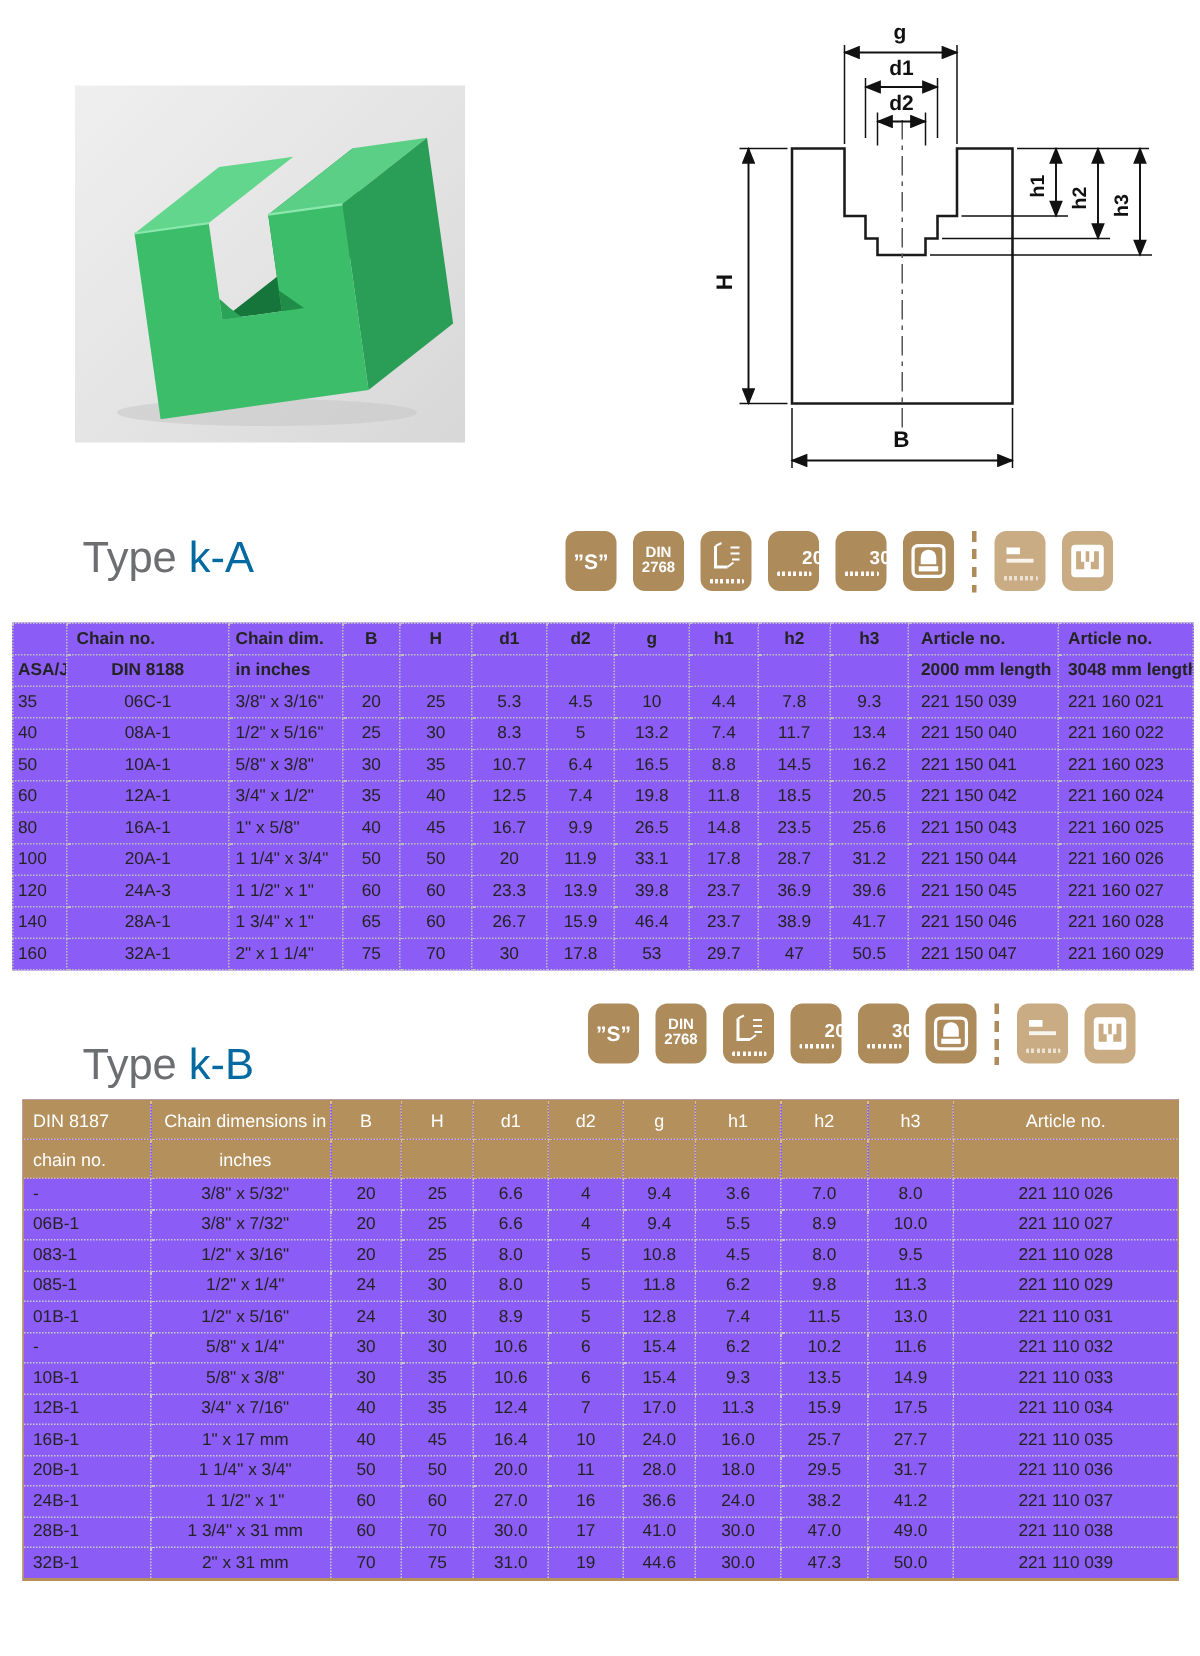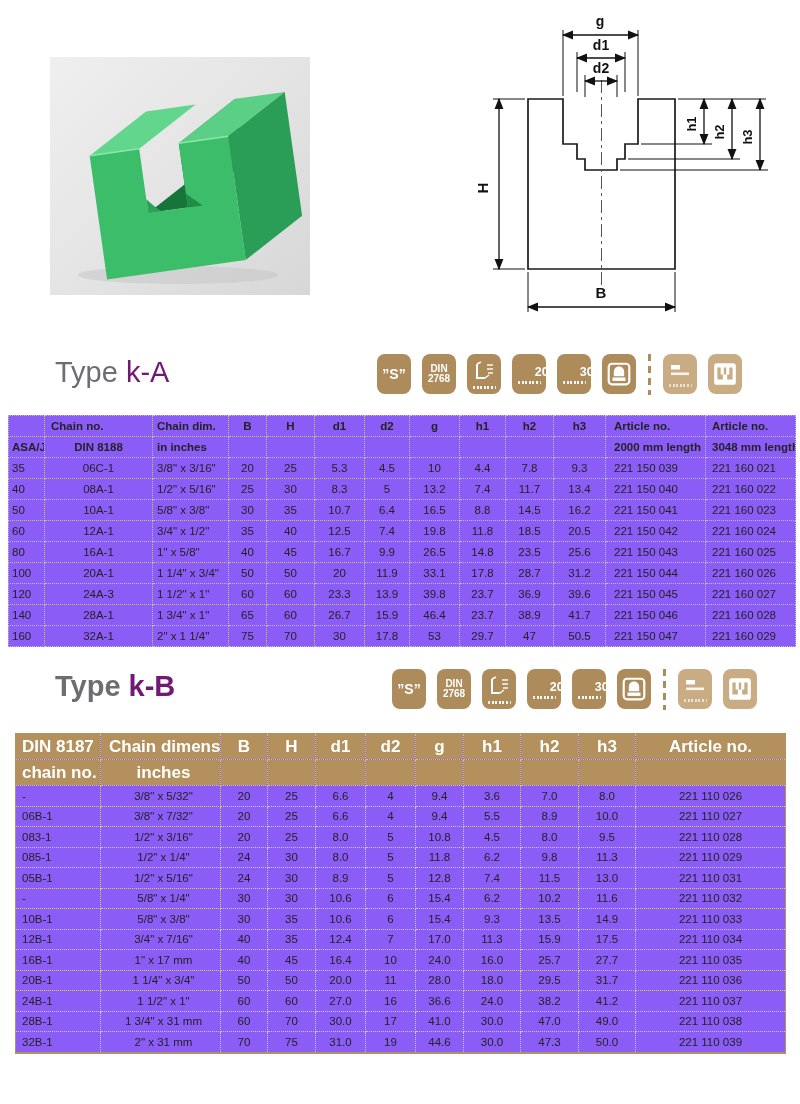--- a/index.html
+++ b/index.html
@@ -10,22 +10,22 @@
   .photo{position:absolute;left:50px;top:57px;width:260px;height:238px;
          background:linear-gradient(135deg,#efefef 0%,#e3e3e3 55%,#d7d7d7 100%);}
   .photo svg{display:block;}
 
   
   .diagram{position:absolute;left:450px;top:2px;width:348px;height:326px;}
   .diagram text{font-family:"Liberation Sans",sans-serif;font-weight:bold;fill:#111;}
 
   
   .sec-title{position:absolute;left:55px;font-size:29px;font-weight:400;color:#6d6e71;margin:0;}
-  .sec-title .gold{color:#701a75;margin-left:8px;}
-  .title-a{top:356px;} .title-b{top:670px;font-weight:bold;}
+  .sec-title .gold{color:#0369a1;margin-left:8px;}
+  .title-a{top:356px;} .title-b{top:694px;}
 
   
   .badges{position:absolute;display:flex;gap:11px;align-items:flex-start;}
   .badges-a{left:377px;top:354px;} .badges-b{left:392px;top:669px;}
   .badge{width:34px;height:40px;border-radius:8px;background:#ad8b5b;color:#fff;
          display:flex;flex-direction:column;align-items:center;justify-content:center;flex:0 0 auto;}
   .badge.light{background:#c9ab84;}
   .b-s{font-size:14px;font-weight:bold;}
   .b-din{font-size:10px;line-height:10.5px;font-weight:bold;text-align:center;}
   .b-len{font-size:12.5px;font-weight:bold;letter-spacing:.2px;margin-left:40px;}
@@ -45,21 +45,21 @@
   .tA td{border:1px dotted #bfbfbf;font-size:11.5px;color:#232323;height:20px;padding:0 2px;text-align:center;}
   .tA thead td{font-weight:bold;}
   .tA td:nth-child(1){text-align:left;padding-left:3px;}
   .tA td:nth-child(3){text-align:left;padding-left:4px;}
   .tA td:nth-child(12){text-align:left;padding-left:8px;}
   .tA td:nth-child(13){text-align:left;padding-left:6px;}
   .tA thead tr:first-child td:nth-child(2){text-align:left;padding-left:6px;}
 
   
   .tB{left:15px;top:733px;width:770px;border:1px solid #b3905c;border-bottom:2px solid #b3905c;}
-  .tB thead td{background:#b3905c;color:#fff;font-weight:bold;font-size:17px;height:25px;
+  .tB thead td{background:#b3905c;color:#fff;font-weight:normal;font-size:12px;height:25px;
                border:1px dotted #d4bd97;text-align:center;padding:0 2px;}
   .tB tbody td{border:1px dotted #c9c9c9;font-size:11.5px;color:#232323;height:19.5px;
                text-align:center;padding:0 2px;}
   .tB td:nth-child(1){text-align:left;padding-left:6px;}
   .tB td:nth-child(2){text-align:center;padding-left:8px;}
 </style>
 </head>
 <body>
 
 <div class="page">
@@ -523,21 +523,21 @@
           <td>30</td>
           <td>8.0</td>
           <td>5</td>
           <td>11.8</td>
           <td>6.2</td>
           <td>9.8</td>
           <td>11.3</td>
           <td>221 110 029</td>
         </tr>
         <tr>
-          <td>05B-1</td>
+          <td>01B-1</td>
           <td>1/2" x 5/16"</td>
           <td>24</td>
           <td>30</td>
           <td>8.9</td>
           <td>5</td>
           <td>12.8</td>
           <td>7.4</td>
           <td>11.5</td>
           <td>13.0</td>
           <td>221 110 031</td>

